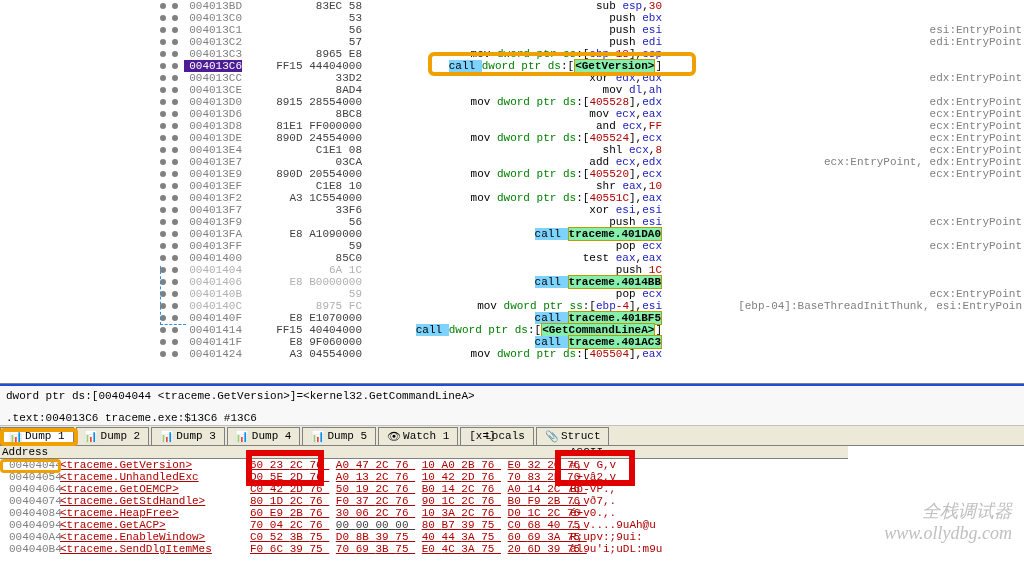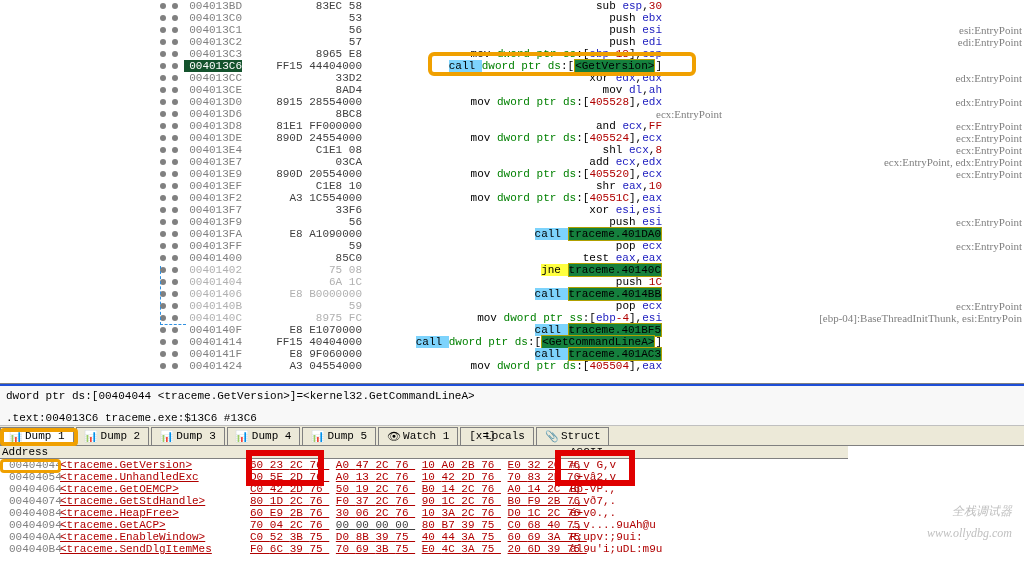--- a/index.html
+++ b/index.html
@@ -5,31 +5,31 @@
 * { margin:0; padding:0; box-sizing:border-box; }
 html,body { width:1024px; height:564px; font-family:"Courier New",monospace; font-size:11px; background:#fff; overflow:hidden; }
 .disasm { position:absolute; left:0; top:0; width:1024px; height:384px; background:#fff; border-bottom:1px solid #808080; }
 .disasm-inner { position:absolute; left:0; top:0; right:0; bottom:0; overflow:hidden;text-align:right; }
 .row { display:flex; height:12px; line-height:12px; white-space:pre; }
 .bp { width:14px; text-align:center; color:#808080; }
 .trace { width:170px; position:relative; }
 .dot { position:absolute; right:6px; top:3px; width:6px; height:6px; border-radius:50%; background:#808080; }
 .dot-l { position:absolute; right:18px; top:3px; width:6px; height:6px; border-radius:50%; background:#808080; }
 .addr { width:58px; color:#808080; }
-.addr.sel { background:#14532d; color:#fff; }
+.addr.sel { background:#4c1d95; color:#fff; }
 .addr.lt { color:#b0b0b0; }
 .bytes { width:120px; color:#404040; }
 .bytes.lt { color:#b0b0b0; }
 .instr { width:300px; }
-.xref { width:360px; color:#808080;font-family:Liberation Serif, serif; }
+.xref { width:360px; color:#808080; }
 .mnem { color:#000; }
 .reg { color:#2020c0; }
 .num { color:#b00000; }
 .mem { color:#008000; }
-.sym { color:#000; background:#15803d; border:1px solid #b0a000; }
+.sym { color:#000; background:#86efac; border:1px solid #b0a000;font-weight:bold; }
 .hl-call { background:#7dd3fc; }
 .hl-jmp { background:#ffff40; }
 .orange-box { position:absolute; border:4px solid #f0a000; border-radius:6px; pointer-events:none; }
 .red-box { position:absolute; border:6px solid #e00000; pointer-events:none; }
 .info { position:absolute; left:0; top:384px; width:1024px; height:42px; background:#f8f8f8; padding:3px 6px; border-top:2px solid #1d4ed8; border-bottom:1px solid #c0c0c0; line-height:14px; }
 .tabs { position:absolute; left:0; top:426px; width:1024px; height:20px; background:#ece9d8; display:flex; align-items:center; border-bottom:1px solid #808080; }
 .tab { height:18px; padding:0 8px; margin-right:2px; border:1px solid #808080; border-bottom:none; background:#ece9d8; display:flex; align-items:center; gap:4px; cursor:pointer; }
 .tab.active { background:#fff; }
 .tab-ico { width:12px; height:12px; display:inline-block; }
 .dump { position:absolute; left:0; top:446px; width:848px; height:118px; background:#fff; overflow:hidden; }
@@ -39,50 +39,49 @@
 .dump-hdr .col-s { width:120px; }
 .drow { display:flex; height:12px; line-height:12px; white-space:pre; }
 .drow .da { width:60px; color:#808080;padding-left:9px; }
 .drow .dl { width:190px; color:#b00000; text-decoration:underline; }
 .drow .dh { width:320px; }
 .drow .ds { width:120px; color:#b00000; }
 .hx { color:#b00000; }
 .hx0 { color:#404040; }
 .hxu { text-decoration:underline; }
 .arrow-line { position:absolute; border:1px dashed #3090e0; pointer-events:none; }
-.watermark { position:absolute; right:12px; bottom:20px; font-family:cursive; font-size:12px; font-style:italic; color:#c0c0c0; text-align:right; line-height:22px; }
+.watermark { position:absolute; right:12px; bottom:20px; font-family:cursive; font-size:18px; font-style:italic; color:#c0c0c0; text-align:right; line-height:22px; }
 </style>
 </head>
 <body>
 
 <div class="disasm">
   <div class="disasm-inner" id="disasm-rows">
       <div class="row"><div class="bp"></div><div class="trace"><div class="dot"></div><div class="dot-l"></div></div><div class="addr">004013BD</div><div class="bytes">83EC 58</div><div class="instr"><span class="mnem">sub </span><span class="reg">esp</span><span>,</span><span class="num">30</span></div><div class="xref"></div></div>
       <div class="row"><div class="bp"></div><div class="trace"><div class="dot"></div><div class="dot-l"></div></div><div class="addr">004013C0</div><div class="bytes">53</div><div class="instr"><span class="mnem">push </span><span class="reg">ebx</span></div><div class="xref"></div></div>
       <div class="row"><div class="bp"></div><div class="trace"><div class="dot"></div><div class="dot-l"></div></div><div class="addr">004013C1</div><div class="bytes">56</div><div class="instr"><span class="mnem">push </span><span class="reg">esi</span></div><div class="xref">esi:EntryPoint</div></div>
       <div class="row"><div class="bp"></div><div class="trace"><div class="dot"></div><div class="dot-l"></div></div><div class="addr">004013C2</div><div class="bytes">57</div><div class="instr"><span class="mnem">push </span><span class="reg">edi</span></div><div class="xref">edi:EntryPoint</div></div>
       <div class="row"><div class="bp"></div><div class="trace"><div class="dot"></div><div class="dot-l"></div></div><div class="addr">004013C3</div><div class="bytes">8965 E8</div><div class="instr"><span class="mnem">mov </span><span class="mem">dword ptr ss</span><span>:[</span><span class="reg">ebp</span><span class="num">-18</span><span>],</span><span class="reg">esp</span></div><div class="xref"></div></div>
       <div class="row"><div class="bp"></div><div class="trace"><div class="dot"></div><div class="dot-l"></div></div><div class="addr sel">004013C6</div><div class="bytes">FF15 44404000</div><div class="instr"><span class="hl-call">call </span><span class="mem">dword ptr ds</span><span>:[</span><span class="sym">&lt;GetVersion&gt;</span><span>]</span></div><div class="xref"></div></div>
       <div class="row"><div class="bp"></div><div class="trace"><div class="dot"></div><div class="dot-l"></div></div><div class="addr">004013CC</div><div class="bytes">33D2</div><div class="instr"><span class="mnem">xor </span><span class="reg">edx</span><span>,</span><span class="reg">edx</span></div><div class="xref">edx:EntryPoint</div></div>
       <div class="row"><div class="bp"></div><div class="trace"><div class="dot"></div><div class="dot-l"></div></div><div class="addr">004013CE</div><div class="bytes">8AD4</div><div class="instr"><span class="mnem">mov </span><span class="reg">dl</span><span>,</span><span class="reg">ah</span></div><div class="xref"></div></div>
       <div class="row"><div class="bp"></div><div class="trace"><div class="dot"></div><div class="dot-l"></div></div><div class="addr">004013D0</div><div class="bytes">8915 28554000</div><div class="instr"><span class="mnem">mov </span><span class="mem">dword ptr ds</span><span>:[</span><span class="num">405528</span><span>],</span><span class="reg">edx</span></div><div class="xref">edx:EntryPoint</div></div>
-      <div class="row"><div class="bp"></div><div class="trace"><div class="dot"></div><div class="dot-l"></div></div><div class="addr">004013D6</div><div class="bytes">8BC8</div><div class="xref">ecx:EntryPoint</div></div>
+      <div class="row"><div class="bp"></div><div class="trace"><div class="dot"></div><div class="dot-l"></div></div><div class="addr">004013D6</div><div class="bytes">8BC8</div><div class="instr"><span class="mnem">mov </span><span class="reg">ecx</span><span>,</span><span class="reg">eax</span></div><div class="xref">ecx:EntryPoint</div></div>
       <div class="row"><div class="bp"></div><div class="trace"><div class="dot"></div><div class="dot-l"></div></div><div class="addr">004013D8</div><div class="bytes">81E1 FF000000</div><div class="instr"><span class="mnem">and </span><span class="reg">ecx</span><span>,</span><span class="num">FF</span></div><div class="xref">ecx:EntryPoint</div></div>
       <div class="row"><div class="bp"></div><div class="trace"><div class="dot"></div><div class="dot-l"></div></div><div class="addr">004013DE</div><div class="bytes">890D 24554000</div><div class="instr"><span class="mnem">mov </span><span class="mem">dword ptr ds</span><span>:[</span><span class="num">405524</span><span>],</span><span class="reg">ecx</span></div><div class="xref">ecx:EntryPoint</div></div>
       <div class="row"><div class="bp"></div><div class="trace"><div class="dot"></div><div class="dot-l"></div></div><div class="addr">004013E4</div><div class="bytes">C1E1 08</div><div class="instr"><span class="mnem">shl </span><span class="reg">ecx</span><span>,</span><span class="num">8</span></div><div class="xref">ecx:EntryPoint</div></div>
       <div class="row"><div class="bp"></div><div class="trace"><div class="dot"></div><div class="dot-l"></div></div><div class="addr">004013E7</div><div class="bytes">03CA</div><div class="instr"><span class="mnem">add </span><span class="reg">ecx</span><span>,</span><span class="reg">edx</span></div><div class="xref">ecx:EntryPoint, edx:EntryPoint</div></div>
       <div class="row"><div class="bp"></div><div class="trace"><div class="dot"></div><div class="dot-l"></div></div><div class="addr">004013E9</div><div class="bytes">890D 20554000</div><div class="instr"><span class="mnem">mov </span><span class="mem">dword ptr ds</span><span>:[</span><span class="num">405520</span><span>],</span><span class="reg">ecx</span></div><div class="xref">ecx:EntryPoint</div></div>
       <div class="row"><div class="bp"></div><div class="trace"><div class="dot"></div><div class="dot-l"></div></div><div class="addr">004013EF</div><div class="bytes">C1E8 10</div><div class="instr"><span class="mnem">shr </span><span class="reg">eax</span><span>,</span><span class="num">10</span></div><div class="xref"></div></div>
       <div class="row"><div class="bp"></div><div class="trace"><div class="dot"></div><div class="dot-l"></div></div><div class="addr">004013F2</div><div class="bytes">A3 1C554000</div><div class="instr"><span class="mnem">mov </span><span class="mem">dword ptr ds</span><span>:[</span><span class="num">40551C</span><span>],</span><span class="reg">eax</span></div><div class="xref"></div></div>
       <div class="row"><div class="bp"></div><div class="trace"><div class="dot"></div><div class="dot-l"></div></div><div class="addr">004013F7</div><div class="bytes">33F6</div><div class="instr"><span class="mnem">xor </span><span class="reg">esi</span><span>,</span><span class="reg">esi</span></div><div class="xref"></div></div>
       <div class="row"><div class="bp"></div><div class="trace"><div class="dot"></div><div class="dot-l"></div></div><div class="addr">004013F9</div><div class="bytes">56</div><div class="instr"><span class="mnem">push </span><span class="reg">esi</span></div><div class="xref">ecx:EntryPoint</div></div>
       <div class="row"><div class="bp"></div><div class="trace"><div class="dot"></div><div class="dot-l"></div></div><div class="addr">004013FA</div><div class="bytes">E8 A1090000</div><div class="instr"><span class="hl-call">call </span><span class="sym">traceme.401DA0</span></div><div class="xref"></div></div>
       <div class="row"><div class="bp"></div><div class="trace"><div class="dot"></div><div class="dot-l"></div></div><div class="addr">004013FF</div><div class="bytes">59</div><div class="instr"><span class="mnem">pop </span><span class="reg">ecx</span></div><div class="xref">ecx:EntryPoint</div></div>
       <div class="row"><div class="bp"></div><div class="trace"><div class="dot"></div><div class="dot-l"></div></div><div class="addr">00401400</div><div class="bytes">85C0</div><div class="instr"><span class="mnem">test </span><span class="reg">eax</span><span>,</span><span class="reg">eax</span></div><div class="xref"></div></div>
-      <div class="row"><div class="bp"></div><div class="trace"><div class="dot"></div><div class="dot-l"></div></div><div class="addr lt">00401402</div><div class="bytes lt">75 08</div><div class="instr"><span class="hl-jmp">jne </span><span class="sym">traceme.40140C</span></div><div class="xref"></div></div>
       <div class="row"><div class="bp"></div><div class="trace"><div class="dot"></div><div class="dot-l"></div></div><div class="addr lt">00401404</div><div class="bytes lt">6A 1C</div><div class="instr"><span class="mnem">push </span><span class="num">1C</span></div><div class="xref"></div></div>
       <div class="row"><div class="bp"></div><div class="trace"><div class="dot"></div><div class="dot-l"></div></div><div class="addr lt">00401406</div><div class="bytes lt">E8 B0000000</div><div class="instr"><span class="hl-call">call </span><span class="sym">traceme.4014BB</span></div><div class="xref"></div></div>
       <div class="row"><div class="bp"></div><div class="trace"><div class="dot"></div><div class="dot-l"></div></div><div class="addr lt">0040140B</div><div class="bytes lt">59</div><div class="instr"><span class="mnem">pop </span><span class="reg">ecx</span></div><div class="xref">ecx:EntryPoint</div></div>
       <div class="row"><div class="bp"></div><div class="trace"><div class="dot"></div><div class="dot-l"></div></div><div class="addr lt">0040140C</div><div class="bytes lt">8975 FC</div><div class="instr"><span class="mnem">mov </span><span class="mem">dword ptr ss</span><span>:[</span><span class="reg">ebp</span><span class="num">-4</span><span>],</span><span class="reg">esi</span></div><div class="xref">[ebp-04]:BaseThreadInitThunk, esi:EntryPoin</div></div>
       <div class="row"><div class="bp"></div><div class="trace"><div class="dot"></div><div class="dot-l"></div></div><div class="addr">0040140F</div><div class="bytes">E8 E1070000</div><div class="instr"><span class="hl-call">call </span><span class="sym">traceme.401BF5</span></div><div class="xref"></div></div>
       <div class="row"><div class="bp"></div><div class="trace"><div class="dot"></div><div class="dot-l"></div></div><div class="addr">00401414</div><div class="bytes">FF15 40404000</div><div class="instr"><span class="hl-call">call </span><span class="mem">dword ptr ds</span><span>:[</span><span class="sym">&lt;GetCommandLineA&gt;</span><span>]</span></div><div class="xref"></div></div>
       <div class="row"><div class="bp"></div><div class="trace"><div class="dot"></div><div class="dot-l"></div></div><div class="addr">0040141F</div><div class="bytes">E8 9F060000</div><div class="instr"><span class="hl-call">call </span><span class="sym">traceme.401AC3</span></div><div class="xref"></div></div>
       <div class="row"><div class="bp"></div><div class="trace"><div class="dot"></div><div class="dot-l"></div></div><div class="addr">00401424</div><div class="bytes">A3 04554000</div><div class="instr"><span class="mnem">mov </span><span class="mem">dword ptr ds</span><span>:[</span><span class="num">405504</span><span>],</span><span class="reg">eax</span></div><div class="xref"></div></div>
     </div>
   <div class="arrow-line" style="left:160px; top:266px; width:26px; height:59px; border-right:none; border-top:none;"></div>

